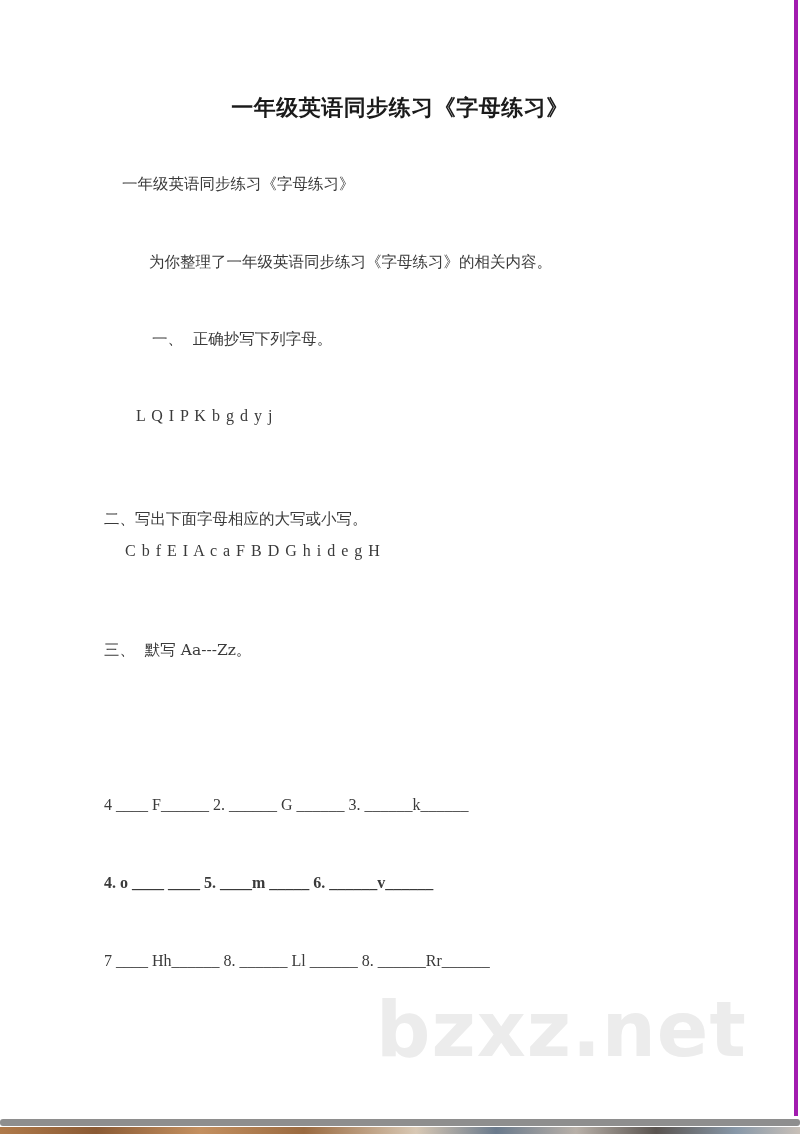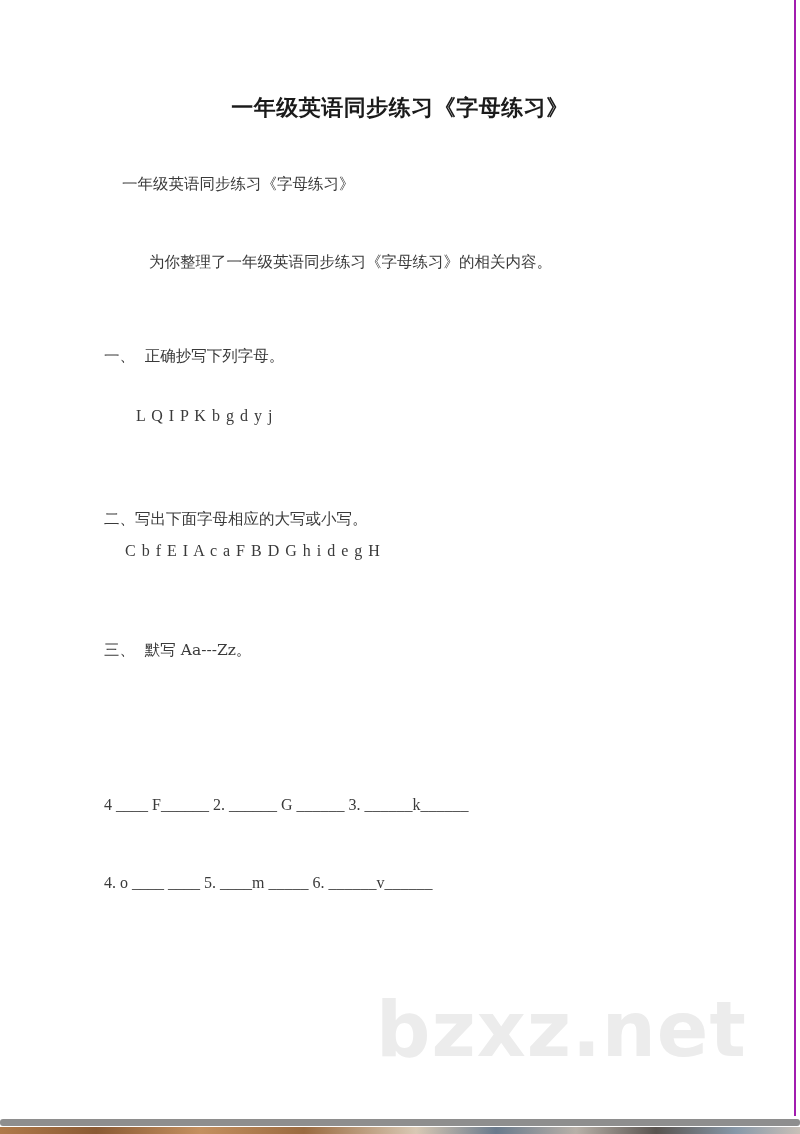--- a/index.html
+++ b/index.html
@@ -5,21 +5,21 @@
     html, body { margin: 0; padding: 0; }
     body {
       width: 800px; height: 1134px; overflow: hidden; position: relative;
       background: #ffffff;
       font-family: "DejaVu Serif", "Liberation Serif", serif;
       color: #333333;
     }
     .page {
       position: absolute; left: 0; top: 0; width: 794px; height: 1116px;
       background: #ffffff;
-      border-right: 2px solid #a21caf;
+      border-right: 4px solid #a21caf;
     }
     .title {
       position: absolute; left: 0; width: 800px; top: 93px;
       text-align: center;
       font-family: "DejaVu Sans", "Liberation Sans", sans-serif;
       font-weight: bold; font-size: 22px; color: #1a1a1a;
       letter-spacing: 0.5px;
     }
     .line {
       position: absolute; left: 104px;
@@ -43,29 +43,30 @@
 </head>
 <body>
 
 <div class="page">
   <div class="title">一年级英语同步练习《字母练习》</div>
 
   <div class="line" style="left:122px; top:174px;">一年级英语同步练习《字母练习》</div>
 
   <div class="line" style="top:252px;margin-left:45px;">为你整理了一年级英语同步练习《字母练习》的相关内容。</div>
 
-  <div class="line" style="top:346px;">一、  正确抄写下列字母。</div>
+  <div class="line" style="top:329px;margin-left:48px;">一、  正确抄写下列字母。</div>
   <div class="line latin" style="top:407px; letter-spacing:1px;margin-left:32px;">L Q I P K b g d y j</div>
 
   <div class="line" style="top:485px;margin-top:24px;">二、写出下面字母相应的大写或小写。</div>
   <div class="line latin" style="top:542px; letter-spacing:1px;margin-left:21px;">C b f E I A c a F B D G h i d e g H</div>
 
   <div class="line" style="top:640px;">三、  默写 Aa---Zz。</div>
 
 
   <div class="line latin" style="top:796px;">4 ____ F______ 2. ______ G ______ 3. ______k______</div>
-  <div class="line latin" style="top:874px;">4. o ____ ____ 5. ____m _____ 6. ______v______</div>
+  <div class="line latin" style="top:874px;font-weight:bold;">4. o ____ ____ 5. ____m _____ 6. ______v______</div>
+  <div class="line latin" style="top:952px;">7 ____ Hh______ 8. ______ Ll ______ 8. ______Rr______</div>
 
   <div class="watermark">bzxz.net</div>
 </div>
 
 <div class="scrollbar"></div>
 <div class="photo-strip"></div>
 
 </body></html>

